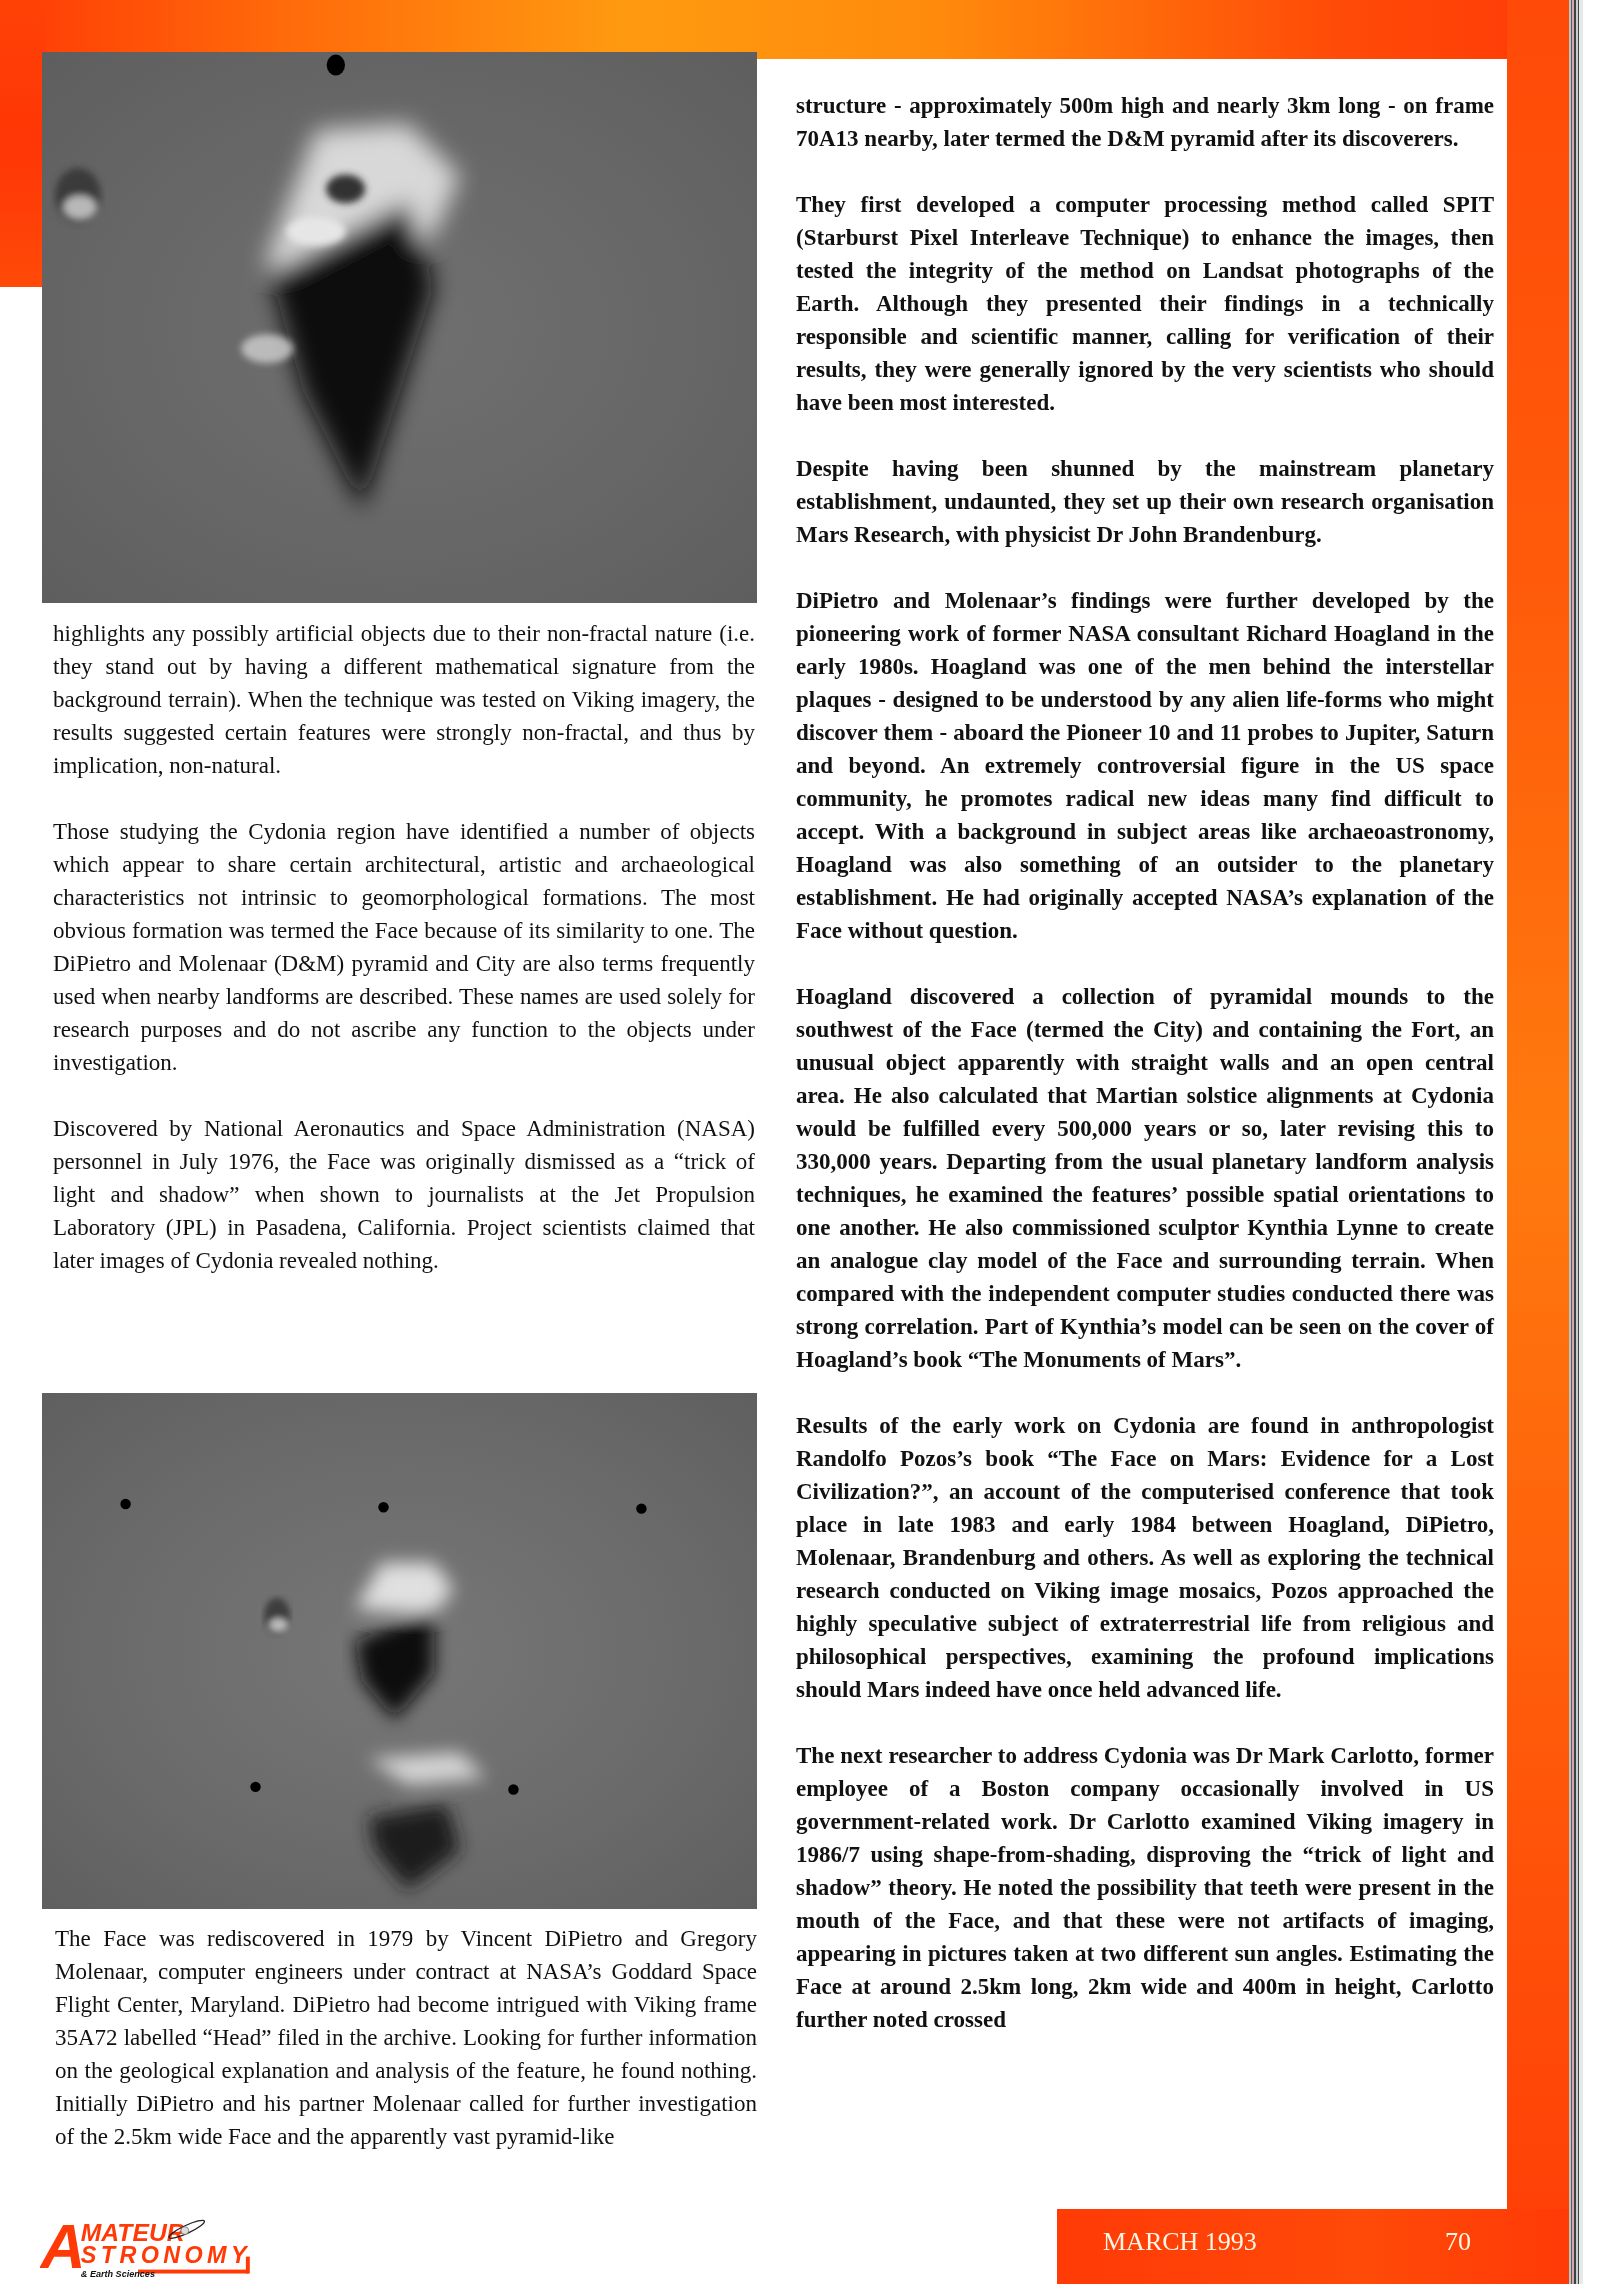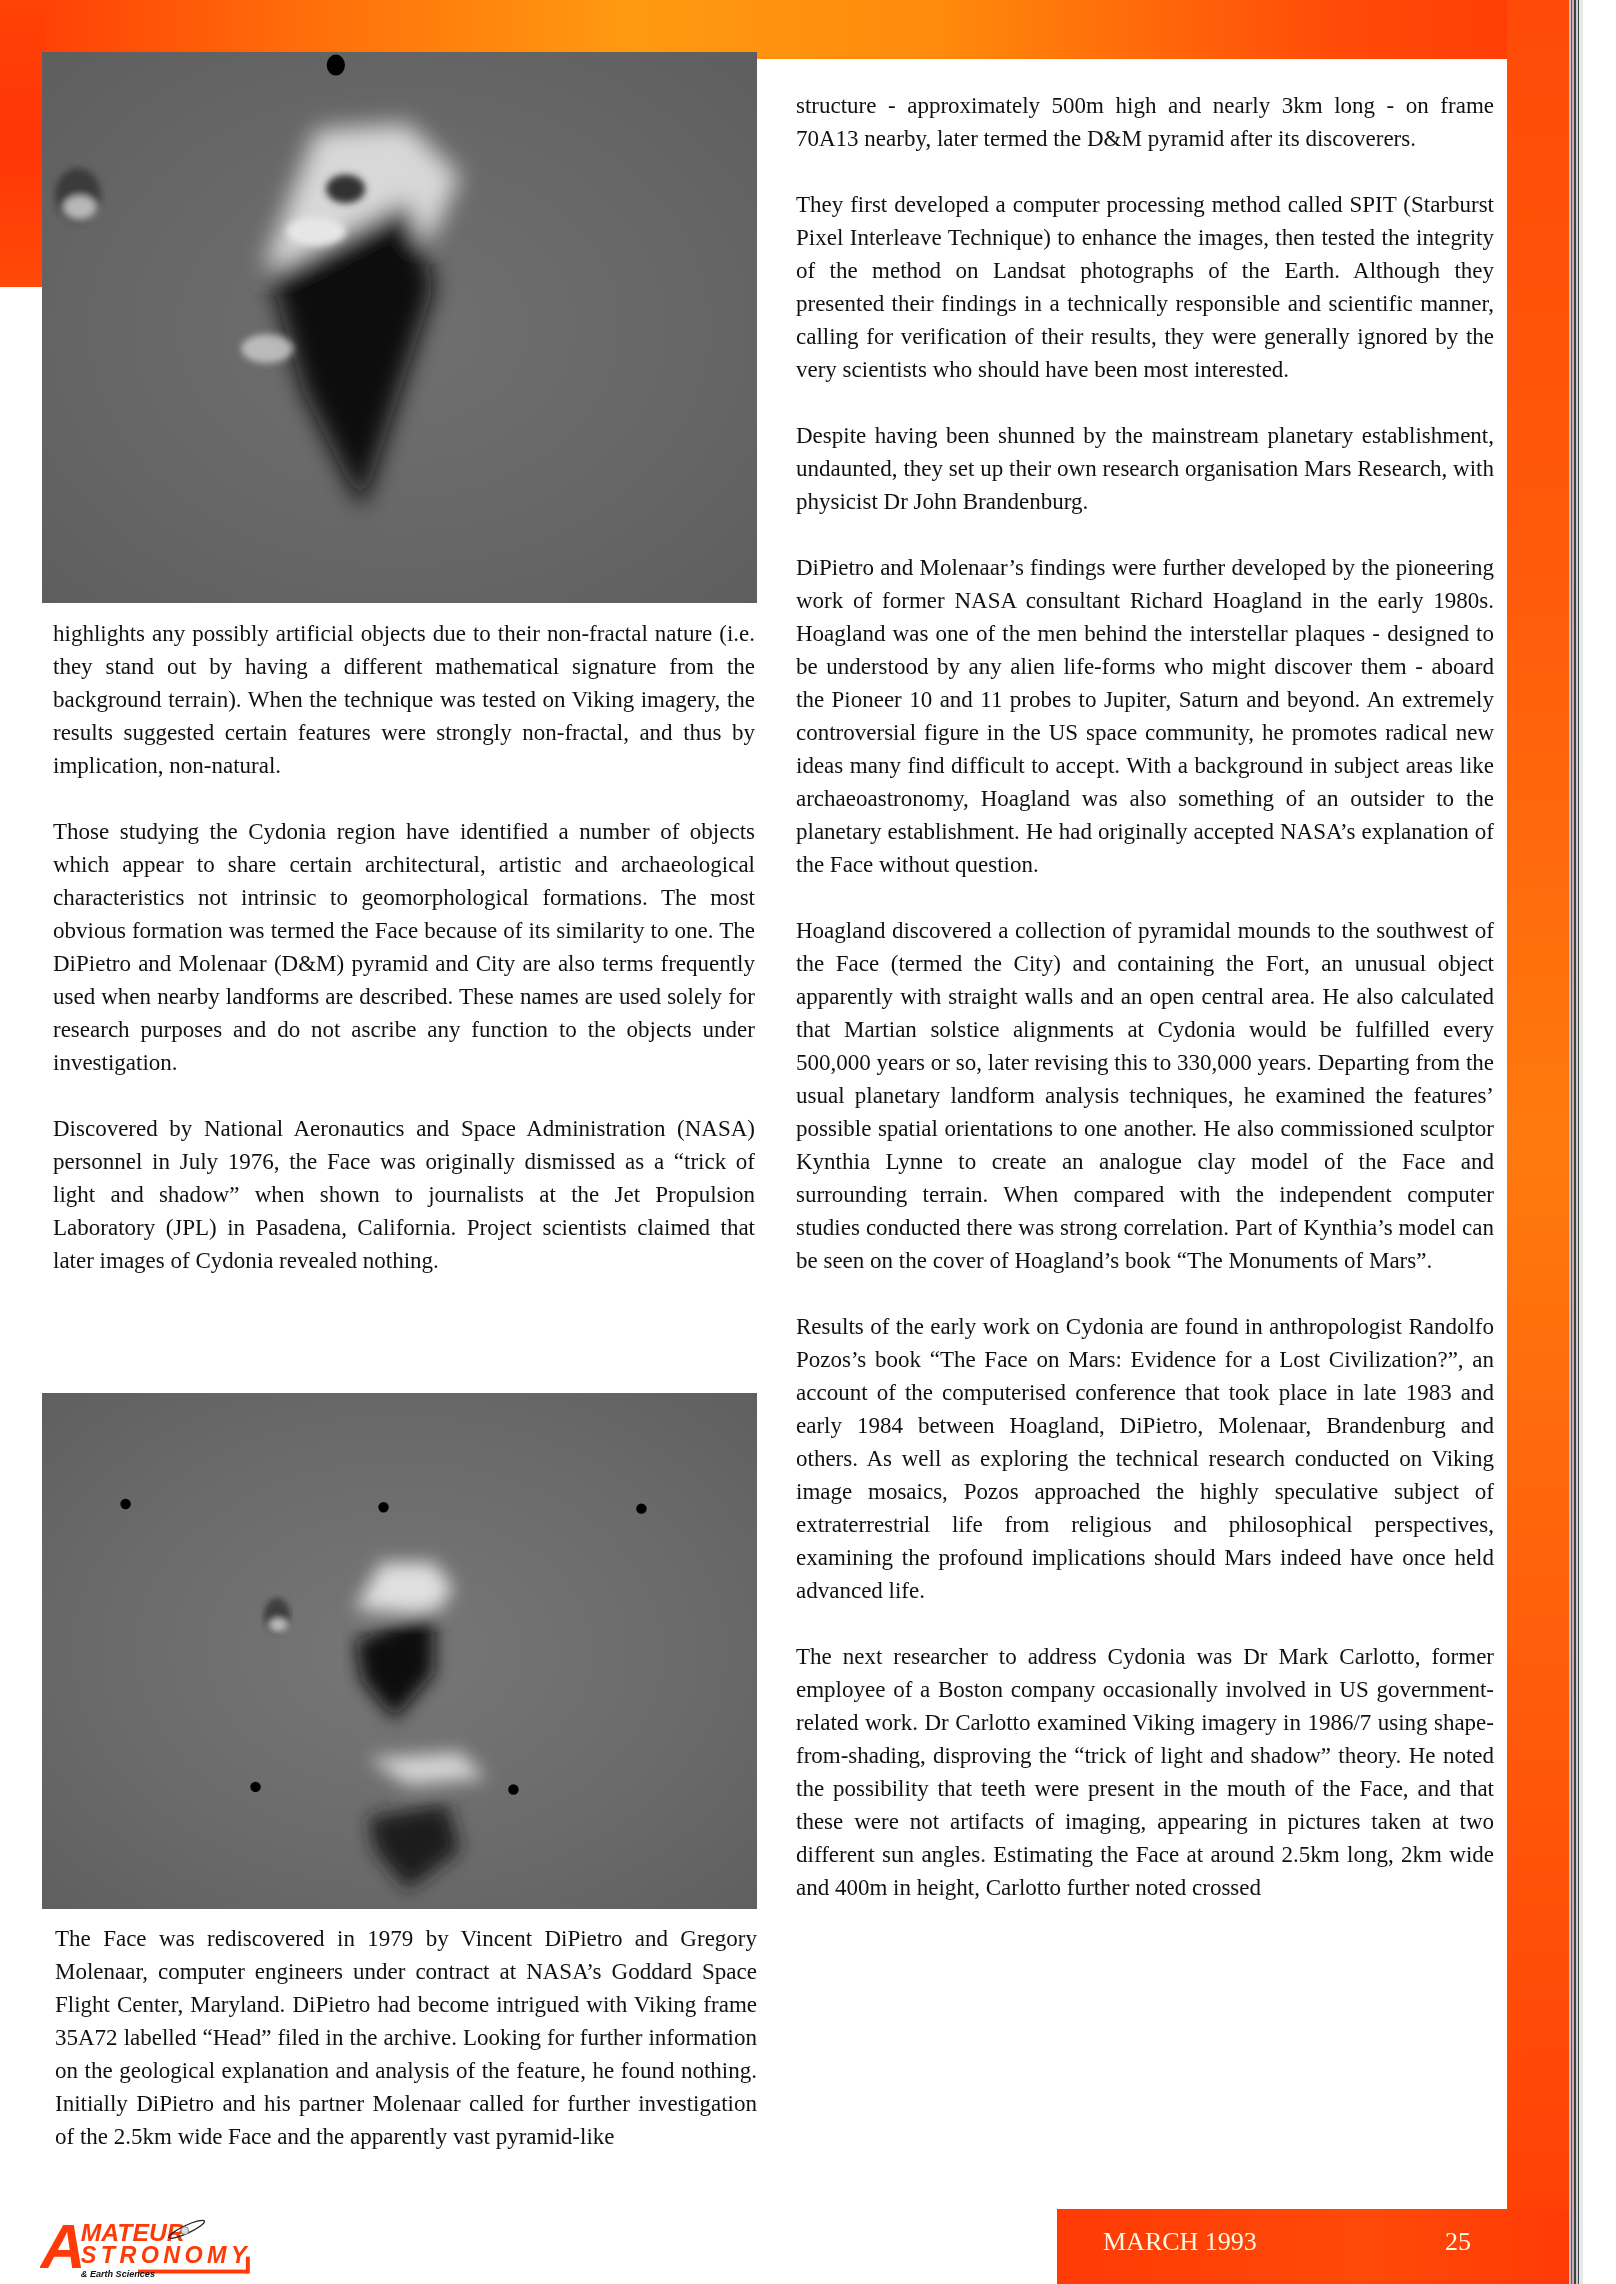--- a/index.html
+++ b/index.html
@@ -50,21 +50,21 @@
   .photo svg { position: absolute; left: 0; top: 0; width: 100%; height: 100%; }
 
   
   .col {
     position: absolute; font-size: 23px; line-height: 33px; color: #111;
     text-align: justify;
   }
   .col p { margin: 0 0 33px 0; }
   .col-left-a { left: 53px; top: 617px; width: 702px; }
   .col-left-b { left: 55px; top: 1922px; width: 702px; }
-  .col-right { left: 796px; top: 89px; width: 698px; }
+  .col-right { left: 796px; top: 89px; width: 698px; font-weight: bold; }
 
   
   .logo { position: absolute; left: 40px; top: 2215px; width: 222px; height: 65px; }
   .logo svg { width: 100%; height: 100%; }
 </style>
 </head>
 <body>
 
 <div class="frame-top"></div>
 <div class="frame-left"></div>
@@ -156,14 +156,14 @@
     <text x="62" y="96" font-family="Liberation Sans, sans-serif" font-weight="bold" font-style="italic" font-size="14" fill="#111">&amp; Earth Sciences</text>
     <g>
       <ellipse cx="225" cy="22" rx="30" ry="6" transform="rotate(-25 225 22)" fill="none" stroke="#222" stroke-width="2"></ellipse>
       <circle cx="222" cy="24" r="6" fill="#ddd" stroke="#555" stroke-width="1"></circle>
     </g>
   </svg>
 </div>
 
 <div class="footer-block"></div>
 <div class="footer-date">MARCH 1993</div>
-<div class="footer-page">25</div>
+<div class="footer-page">70</div>
 
 
 </body></html>

